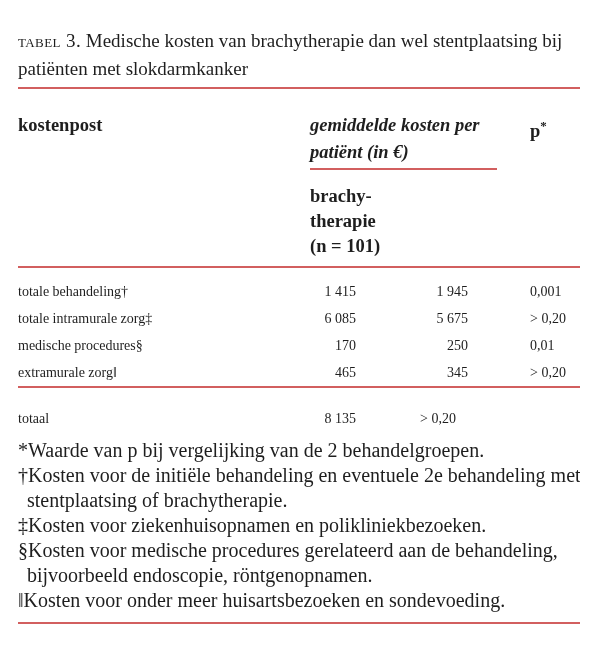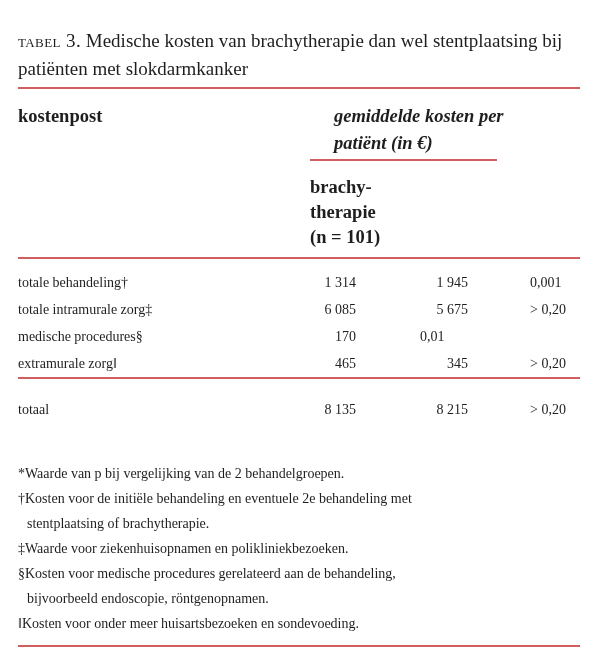--- a/index.html
+++ b/index.html
@@ -7,32 +7,32 @@
   body { background:#ffffff; font-family:"Liberation Serif","DejaVu Serif",serif; color:#1e1e1e; }
   .page { width:580px; height:650px; padding:27px 12px 0 18px; overflow:hidden; }
   .title { font-size:19px; line-height:28px; white-space:pre; }
   .smallcaps { font-variant:small-caps; letter-spacing:0.4px; }
   .rule { height:2px; background:#d25f5f; }
   .rule.full { width:570px; }
   .rule.top { margin-top:4px; }
   .grid { display:grid; grid-template-columns:292px 110px 110px 1fr; font-size:18.5px; }
   .bold { font-weight:bold; }
   .pre { white-space:pre; }
-  .header-row { margin-top:14px; line-height:27px;gap:24px; }
+  .header-row { margin-top:23px; line-height:27px; }
   .c23 { grid-column:2/4;font-style:italic; }
   sup.star { font-size:0.7em; }
   .rule.group { margin-left:292px; width:187px; margin-top:2px; }
   .subheader-row { margin-top:14px; line-height:25px; }
   .rule.mid { margin-top:7px; }
   .body-rows { margin-top:10px; line-height:27px; }
   .row { display:grid; grid-template-columns:292px 110px 110px 1fr; font-size:14px; }
   .num2 { text-align:right; padding-right:64px; }
   .num3 { text-align:right; padding-right:62px; }
   .total-row { margin-top:17px; line-height:27px; }
-  .footnotes { margin-top:38px; font-size:14px; line-height:25px; }
+  .footnotes { margin-top:6px; font-size:20px; line-height:25px; }
   .footnote { white-space:pre; padding-left:9px; text-indent:-9px; }
   .rule.bottom { margin-top:9px; }
 </style>
 </head>
 <body>
 
 <div class="page">
 
   <div class="title"><span class="smallcaps">tabel 3.</span> <span>Medische kosten van brachytherapie dan wel stentplaatsing bij
 patiënten met slokdarmkanker</span></div>
@@ -54,57 +54,57 @@
 therapie
 (n = 101)</div>
     <div></div>
   </div>
 
   <div class="rule full mid"></div>
 
   <div class="body-rows">
     <div class="row">
       <div>totale behandeling†</div>
-      <div class="num2">1 314</div>
+      <div class="num2">1 415</div>
       <div class="num3">1 945</div>
       <div>0,001</div>
     </div>
     <div class="row">
       <div>totale intramurale zorg‡</div>
       <div class="num2">6 085</div>
       <div class="num3">5 675</div>
       <div>&gt; 0,20</div>
     </div>
     <div class="row">
       <div>medische procedures§</div>
       <div class="num2">170</div>
+      <div class="num3">250</div>
       <div>0,01</div>
     </div>
     <div class="row">
       <div>extramurale zorg‖</div>
       <div class="num2">465</div>
       <div class="num3">345</div>
       <div>&gt; 0,20</div>
     </div>
   </div>
 
   <div class="rule full"></div>
 
   <div class="row total-row">
     <div>totaal</div>
     <div class="num2">8 135</div>
-    <div class="num3">8 215</div>
     <div>&gt; 0,20</div>
   </div>
 
   <div class="footnotes">
     <div class="footnote">*Waarde van p bij vergelijking van de 2 behandelgroepen.</div>
     <div class="footnote">†Kosten voor de initiële behandeling en eventuele 2e behandeling met
 stentplaatsing of brachytherapie.</div>
-    <div class="footnote">‡Waarde voor ziekenhuisopnamen en polikliniekbezoeken.</div>
+    <div class="footnote">‡Kosten voor ziekenhuisopnamen en polikliniekbezoeken.</div>
     <div class="footnote">§Kosten voor medische procedures gerelateerd aan de behandeling,
 bijvoorbeeld endoscopie, röntgenopnamen.</div>
     <div class="footnote">‖Kosten voor onder meer huisartsbezoeken en sondevoeding.</div>
   </div>
 
   <div class="rule full bottom"></div>
 
 </div>
 
 </body></html>

